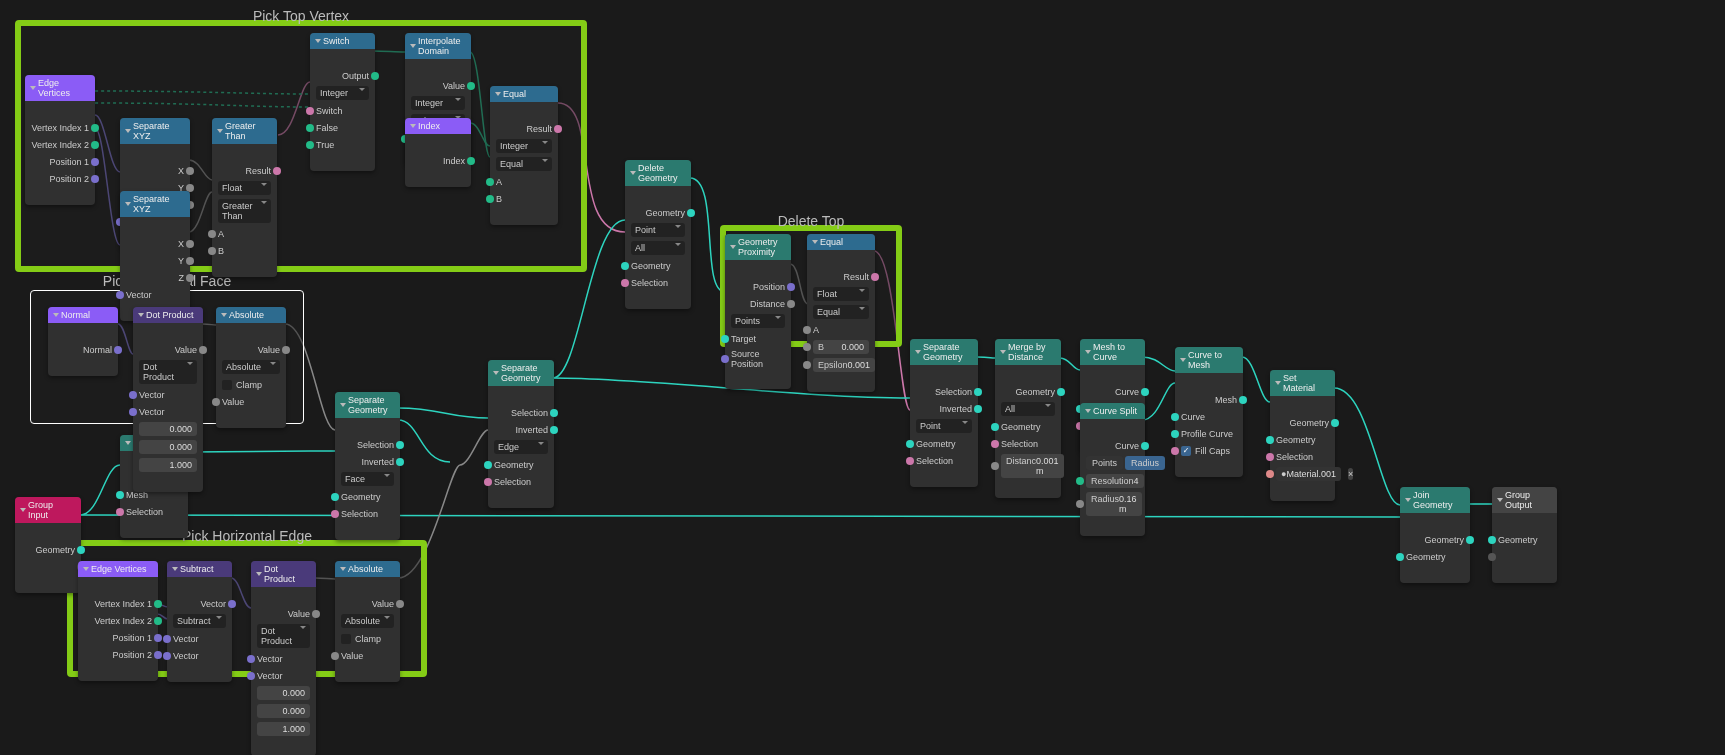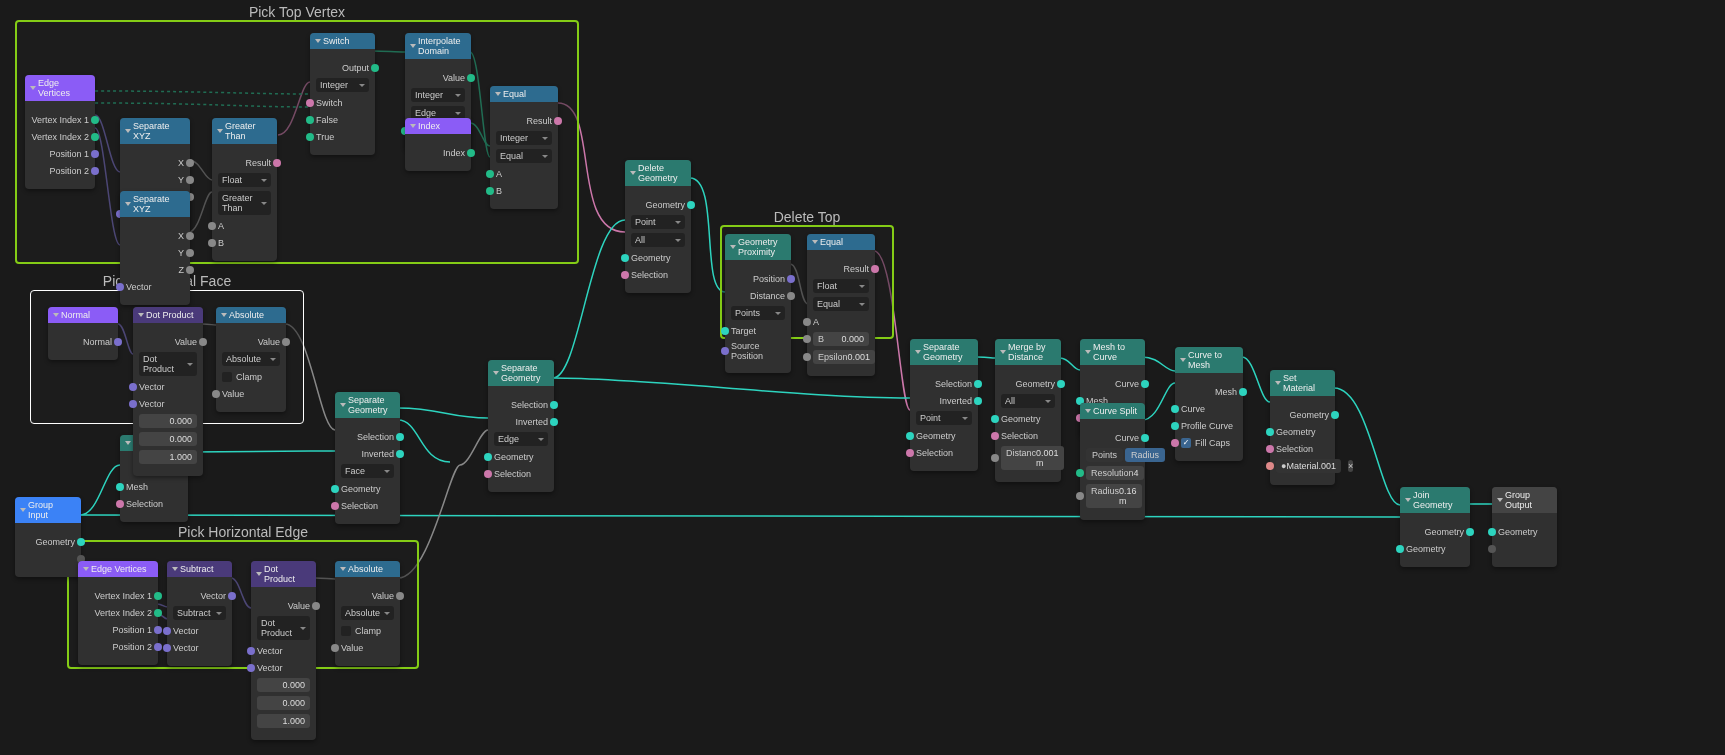--- a/index.html
+++ b/index.html
@@ -1,30 +1,30 @@
 <!DOCTYPE html>
 <html><head>
 <meta charset="utf-8">
 <style>
 body{margin:0;background:#1a1a1a;font-family:sans-serif;font-size:9px;color:#ccc;overflow:hidden;width:1725px;height:755px;position:relative}
-.frame{position:absolute;border:2px solid #84cc16;background:rgba(30,30,30,.5);border-radius:4px}
+.frame{position:absolute;border:6px solid #84cc16;background:rgba(30,30,30,.5);border-radius:4px}
 .frame.sel{border:1px solid #fff}
 .frame-label{position:absolute;top:-18px;left:50%;transform:translateX(-50%);color:#bbb;font-size:14px;white-space:nowrap}
 .node{position:absolute;background:#303030;border-radius:4px;box-shadow:0 2px 4px rgba(0,0,0,.4);min-width:65px}
 .hdr{padding:3px 6px;border-radius:4px 4px 0 0;display:flex;align-items:center;gap:3px;font-size:9px;color:#eee}
 .hdr::before{content:"";width:0;height:0;border-left:4px solid #bbb;border-top:3px solid transparent;border-bottom:3px solid transparent;transform:rotate(90deg)}
 .geo{background:#2b7a6f}.conv{background:#2d6b8f}.inp{background:#8b5cf6}.vec{background:#4a3a7a}.mesh{background:#2b7a6f}
-.body{padding:10px 0}
+.body{padding:18px 0}
 .row{display:flex;align-items:center;padding:2px 6px;position:relative;min-height:13px;gap:4px}
 .row.r{justify-content:flex-end}
 .row.l{justify-content:flex-start}
 .sock{width:8px;height:8px;border-radius:50%;position:absolute;top:50%;transform:translateY(-50%)}
 .sock.out{right:-4px}.sock.in{left:-4px}
 .sock.geo{background:#2dd4bf}.sock.flt{background:#888}.sock.int{background:#2b8}.sock.vec{background:#7a6fcc}.sock.bool{background:#c7a}.sock.mat{background:#d88}
-.dd{background:#222;border-radius:3px;padding:2px 4px;flex:1;display:flex;justify-content:space-between;align-items:center;min-width:40px}
+.dd{background:#222;border-radius:3px;padding:2px 4px;flex:1;display:flex;justify-content:space-between;align-items:flex-start;min-width:40px}
 .dd::after{content:"";width:0;height:0;border-top:3px solid #888;border-left:3px solid transparent;border-right:3px solid transparent}
 .fld{background:#444;border-radius:3px;padding:2px 5px;flex:1;display:flex;justify-content:space-between}
 .fld span:last-child{color:#ddd}
 .btn{background:#333;padding:2px 6px;border-radius:3px;flex:1;text-align:center}
 .btn.act{background:#3a6590}
 .cb{width:10px;height:10px;background:#3a6590;border-radius:2px;display:flex;align-items:center;justify-content:center;color:#fff;font-size:8px}
 .cb.off{background:#222}
 .xb{width:12px;height:12px;background:#444;border-radius:3px;text-align:center;line-height:12px;margin-left:3px}
 svg{position:absolute;top:0;left:0;pointer-events:none;width:1725px;height:755px}
 .wire{fill:none;stroke-width:1.5}
@@ -584,21 +584,21 @@
         <div class="sock in geo"></div>
         <span>Geometry</span>
       </div>
 <div class="row l">
         <div class="sock in flt" style="background:#555"></div>
       </div>
     </div>
   </div>
 
 <div class="node" style="left:15px;top:497px;width:66px">
-<div class="hdr" style="background:#3b82f6">
+<div class="hdr" style="background:#be185d">
       <span>Group Input</span>
     </div>
 <div class="body">
       <div class="row r">
         <span>Geometry</span>
         <div class="sock out geo"></div>
       </div>
 <div class="row r">
         <div class="sock out flt" style="background:#555"></div>
       </div>

